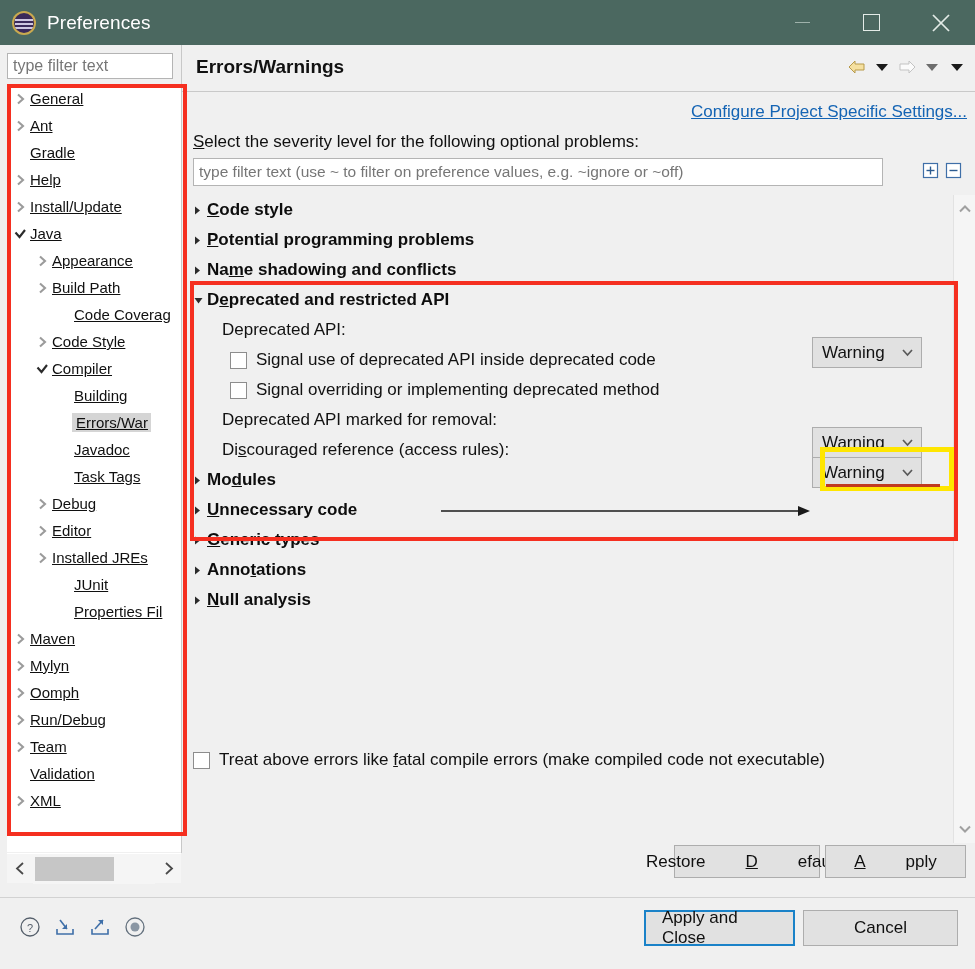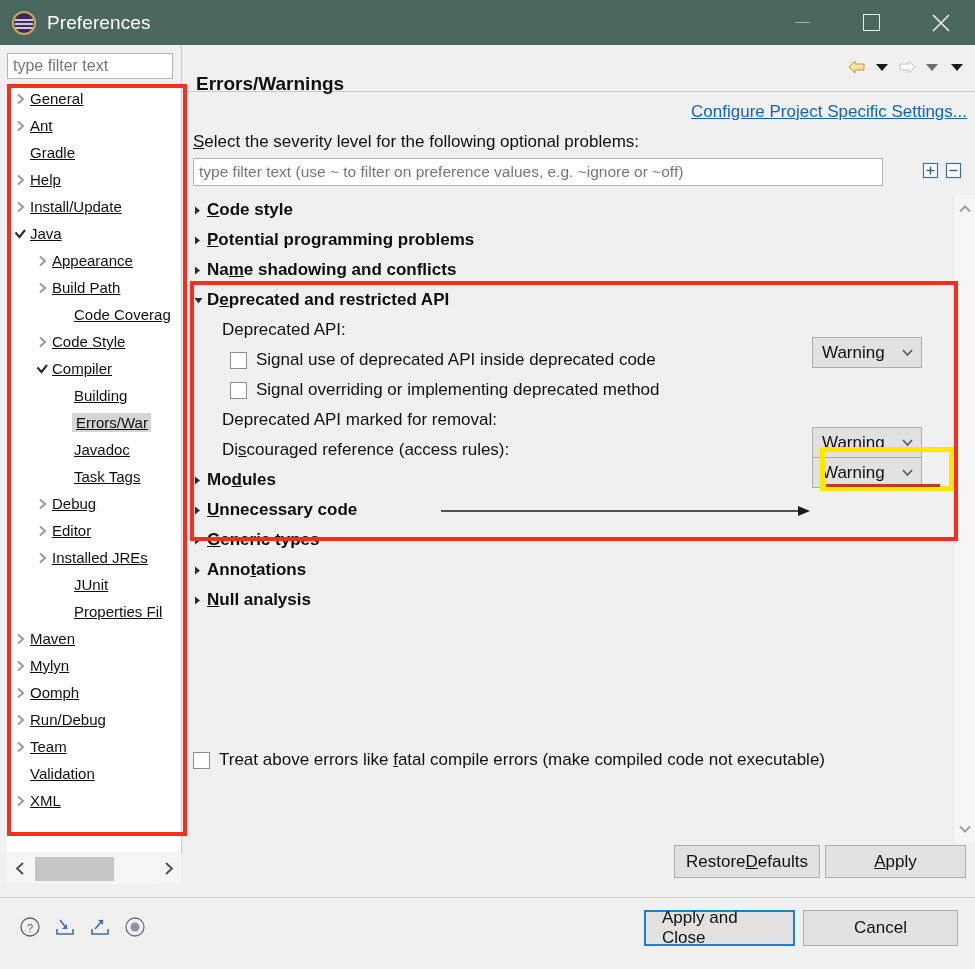--- a/index.html
+++ b/index.html
@@ -110,21 +110,21 @@
   
   #rightpanel {
     position: absolute; left: 182px; top: 45px; width: 793px; height: 852px;
     background: #f0f0f0;
   }
   #page-header {
     position: absolute; left: 0; top: 0; width: 793px; height: 47px;
     background: #f0f0f0; border-bottom: 1px solid #c9c9c9;
   }
   #page-title {
-    position: absolute; left: 14px; top: 28px;
+    position: absolute; left: 14px; top: 11px;
     font-size: 19px; font-weight: bold; color: #111111;
   }
   #nav-icons {
     position: absolute; right: 8px; top: 12px; display: flex; align-items: center; gap: 5px;
   }
   #nav-icons .ni { display: flex; align-items: center; justify-content: center; width: 20px; height: 20px; }
 
   #link-row {
     position: absolute; right: 8px; top: 57px; font-size: 17px;
   }
@@ -208,21 +208,21 @@
   #right-vscroll .sbar-down { bottom: 2px; }
 
   
   #page-buttons {
     position: absolute; right: 9px; top: 800px; display: flex; gap: 5px;
   }
   .btn {
     background: #e1e1e1; border: 1px solid #adadad; height: 33px;
     font-family: "Liberation Sans", sans-serif; font-size: 17px; color: #101010;
     display: flex; align-items: center; justify-content: center;
-    padding: 0 16px; cursor: pointer;
+    padding: 0 16px; cursor: pointer; gap: 40px;
   }
   .btn u { text-decoration: underline; }
   #btn-restore { width: 146px; }
   #btn-apply { width: 141px; }
 
   
   #footer {
     position: absolute; left: 0; top: 897px; width: 975px; height: 72px;
     background: #f0f0f0; border-top: 1px solid #d2d2d2;
   }

